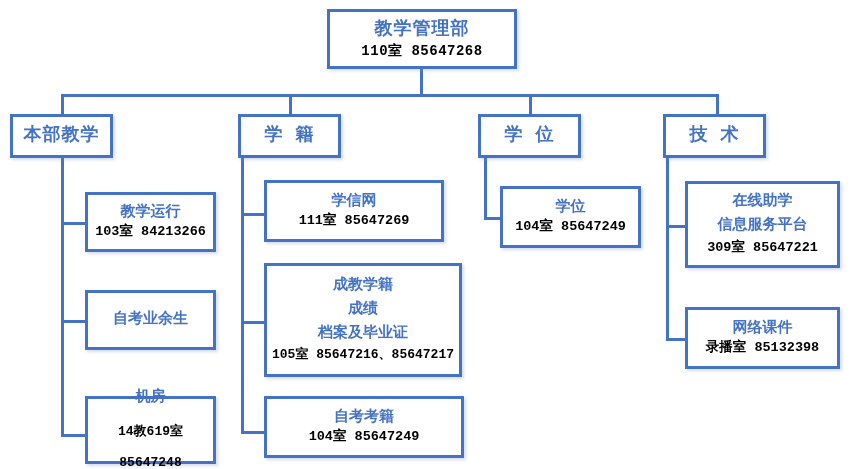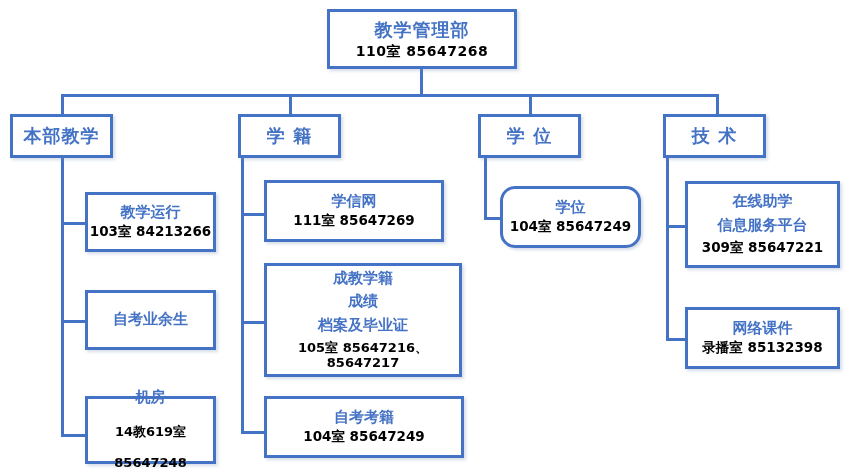--- a/index.html
+++ b/index.html
@@ -9,20 +9,21 @@
   }
   body {
     font-family: "DejaVu Sans", "Liberation Sans", sans-serif;
   }
   #chart {
     position: relative;
     width: 850px;
     height: 469px;
     background: #ffffff;
     overflow: hidden;
+    font-family: Liberation Mono, monospace;
   }
   .node {
     position: absolute;
     box-sizing: border-box;
     border: 3px solid #4472C4;
     background: #ffffff;
     display: flex;
     flex-direction: column;
     align-items: center;
     justify-content: center;
@@ -136,21 +137,21 @@
     <div class="title">成绩</div>
     <div class="title">档案及毕业证</div>
     <div class="sub">105室 85647216、85647217</div>
   </div>
 
   <div class="node l3" style="left:264px; top:396px; width:200px; height:62px;">
     <div class="title">自考考籍</div>
     <div class="sub">104室  85647249</div>
   </div>
 
-  <div class="node l3" style="left:500px; top:186px; width:141px; height:62px;border-radius:15px;">
+  <div class="node l3" style="left:500px; top:186px; width:141px; height:62px;">
     <div class="title">学位</div>
     <div class="sub">104室  85647249</div>
   </div>
 
   <div class="node l3 stack" style="left:685px; top:181px; width:155px; height:87px;">
     <div class="title">在线助学</div>
     <div class="title">信息服务平台</div>
     <div class="sub">309室  85647221</div>
   </div>
 

